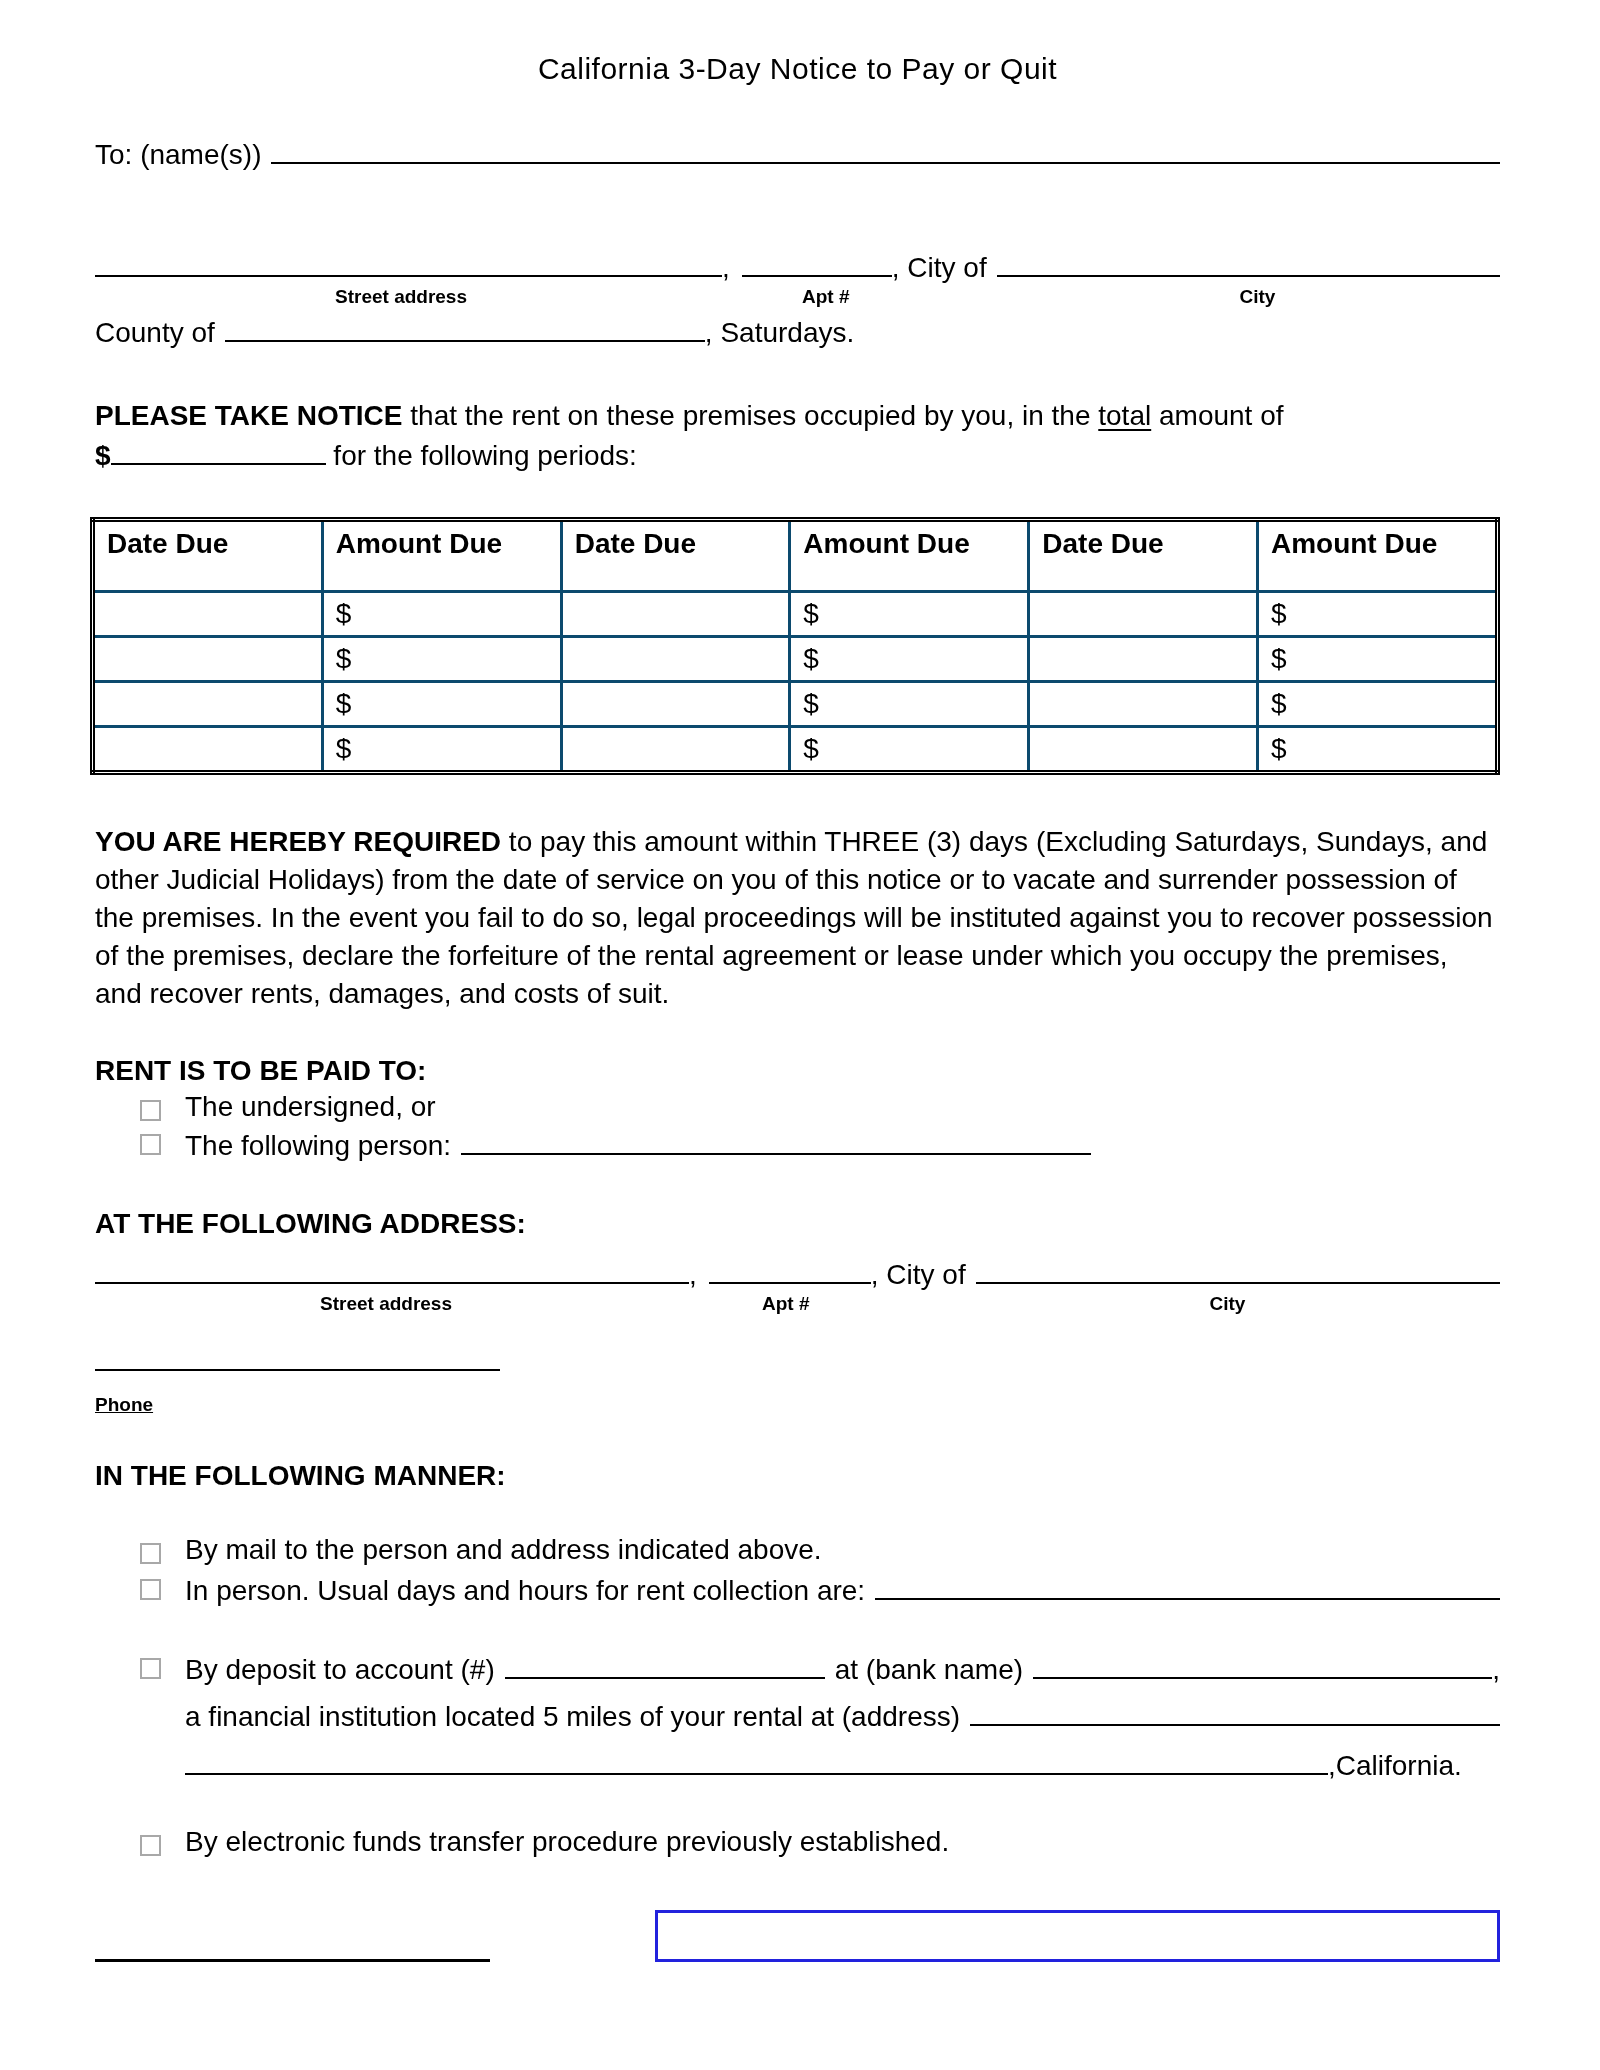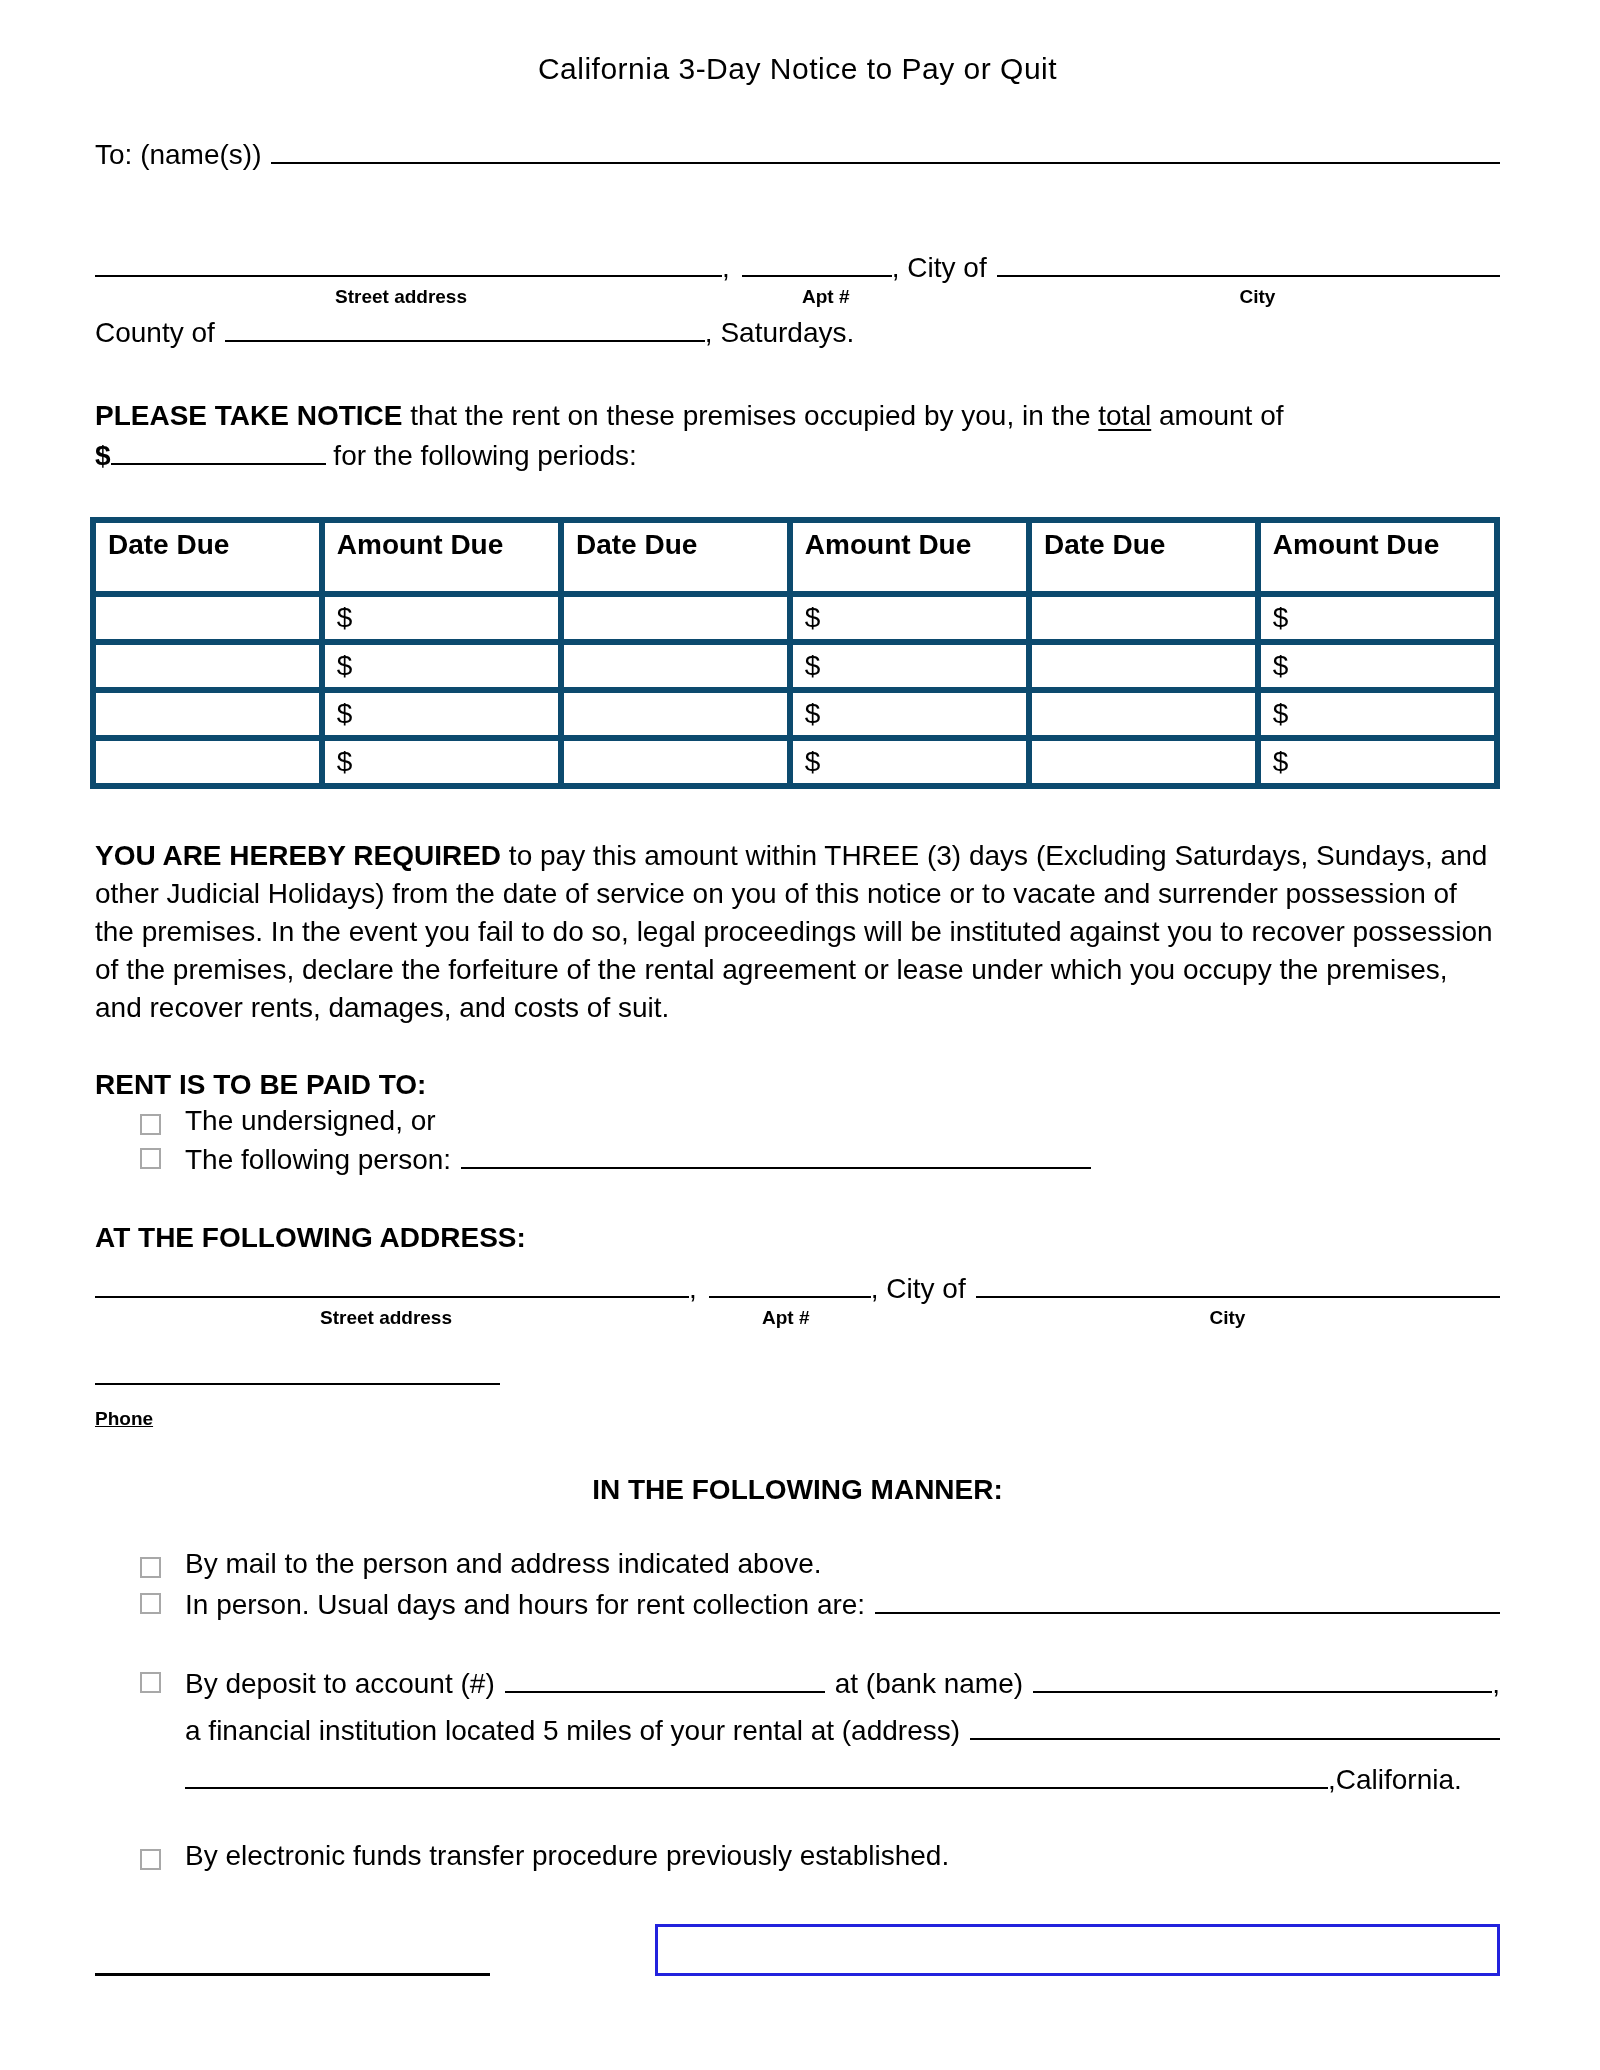--- a/index.html
+++ b/index.html
@@ -28,21 +28,21 @@
 
   .para { line-height:38px; }
 
   
   table.due-table {
     border-collapse:collapse; width:1410px;
     margin-left:-5px;
     border:5px double #000;
   }
   table.due-table th, table.due-table td {
-    border:6px solid #0c4a6e; padding:0 0 0 12px; text-align:left;
+    border:3px solid #0c4a6e; padding:0 0 0 12px; text-align:left;
   }
   table.due-table th { height:62px; vertical-align:top; padding-top:6px; font-size:28px; }
   table.due-table td { height:42px; vertical-align:middle; font-size:28px; }
   th.pair-end, td.pair-end { border-right:5px double #000; }
   th.col-date, td.col-date { width:205px; }
   th.col-amount, td.col-amount { width:215px; }
 
   
   .opt { display:flex; align-items:flex-start; margin-left:45px; }
   .checkbox {
@@ -173,21 +173,21 @@
   <div class="sublabel-row">
     <span style="margin-left:225px;">Street address</span>
     <span style="margin-left:310px;">Apt #</span>
     <span style="margin-left:400px;">City</span>
   </div>
   <div style="margin-top:26px;">
     <span class="fill" style="width:405px;"></span>
     <div class="sublabel" style="width:405px; text-align:left; margin-top:16px;text-decoration:underline;">Phone</div>
   </div>
 
-  <div class="bold" style="margin-top:44px;text-align:center;">IN THE FOLLOWING MANNER:</div>
+  <div class="bold" style="margin-top:44px;">IN THE FOLLOWING MANNER:</div>
 
   <div class="opt" style="margin-top:42px;">
     <span class="checkbox"></span>
     <div class="opt-body">By mail to the person and address indicated above.</div>
   </div>
 
   <div class="opt" style="margin-top:4px;">
     <span class="checkbox"></span>
     <div class="opt-body baseline-row">
       <span>In person. Usual days and hours for rent collection are:</span>

